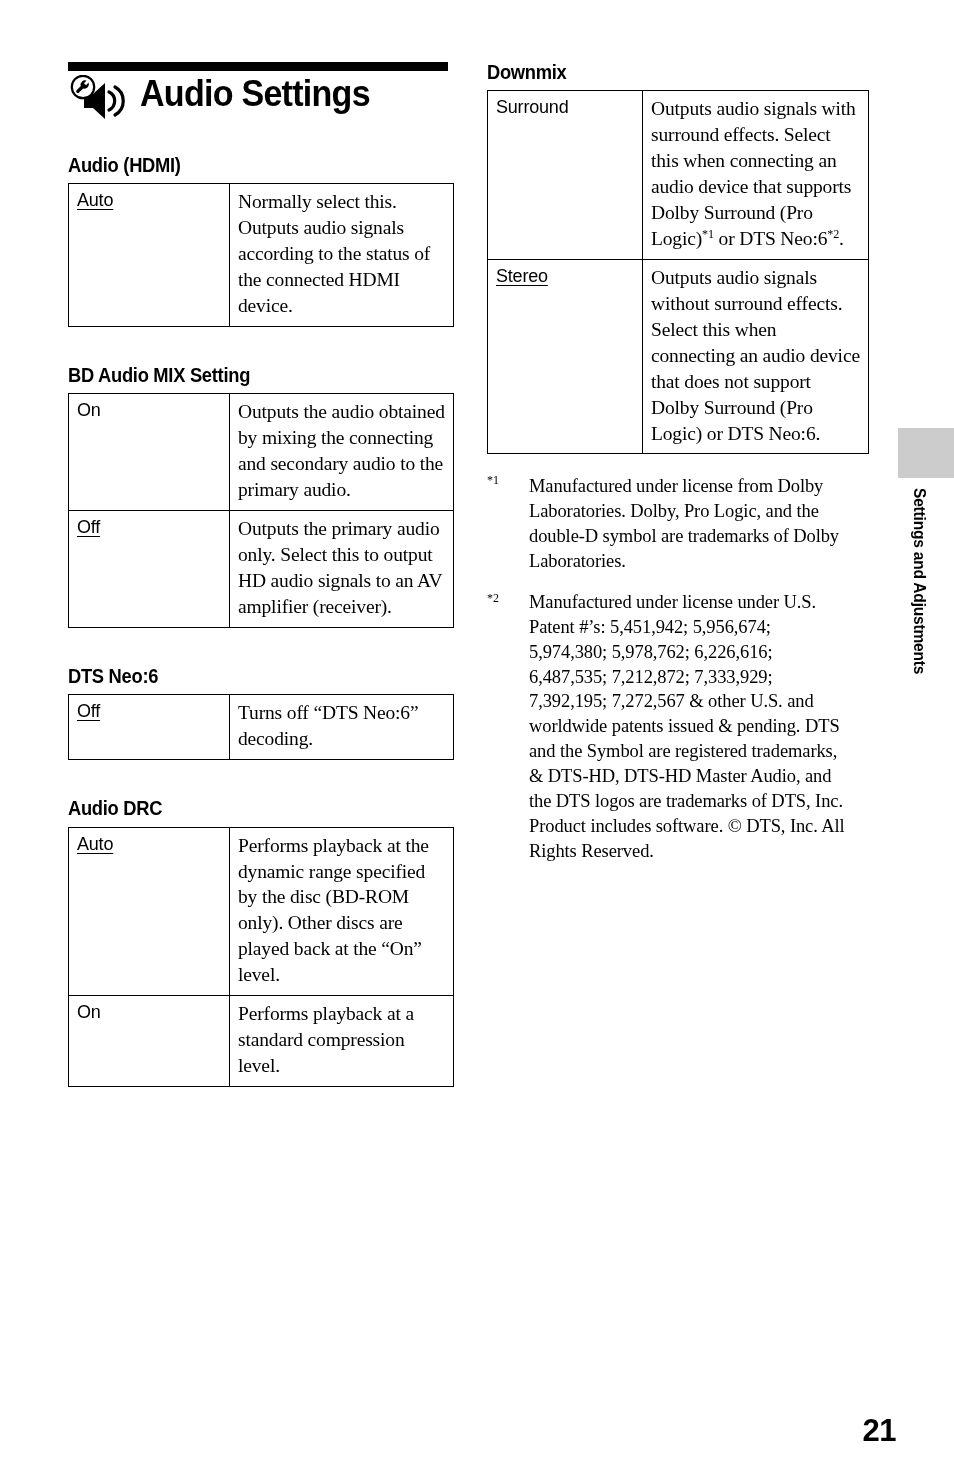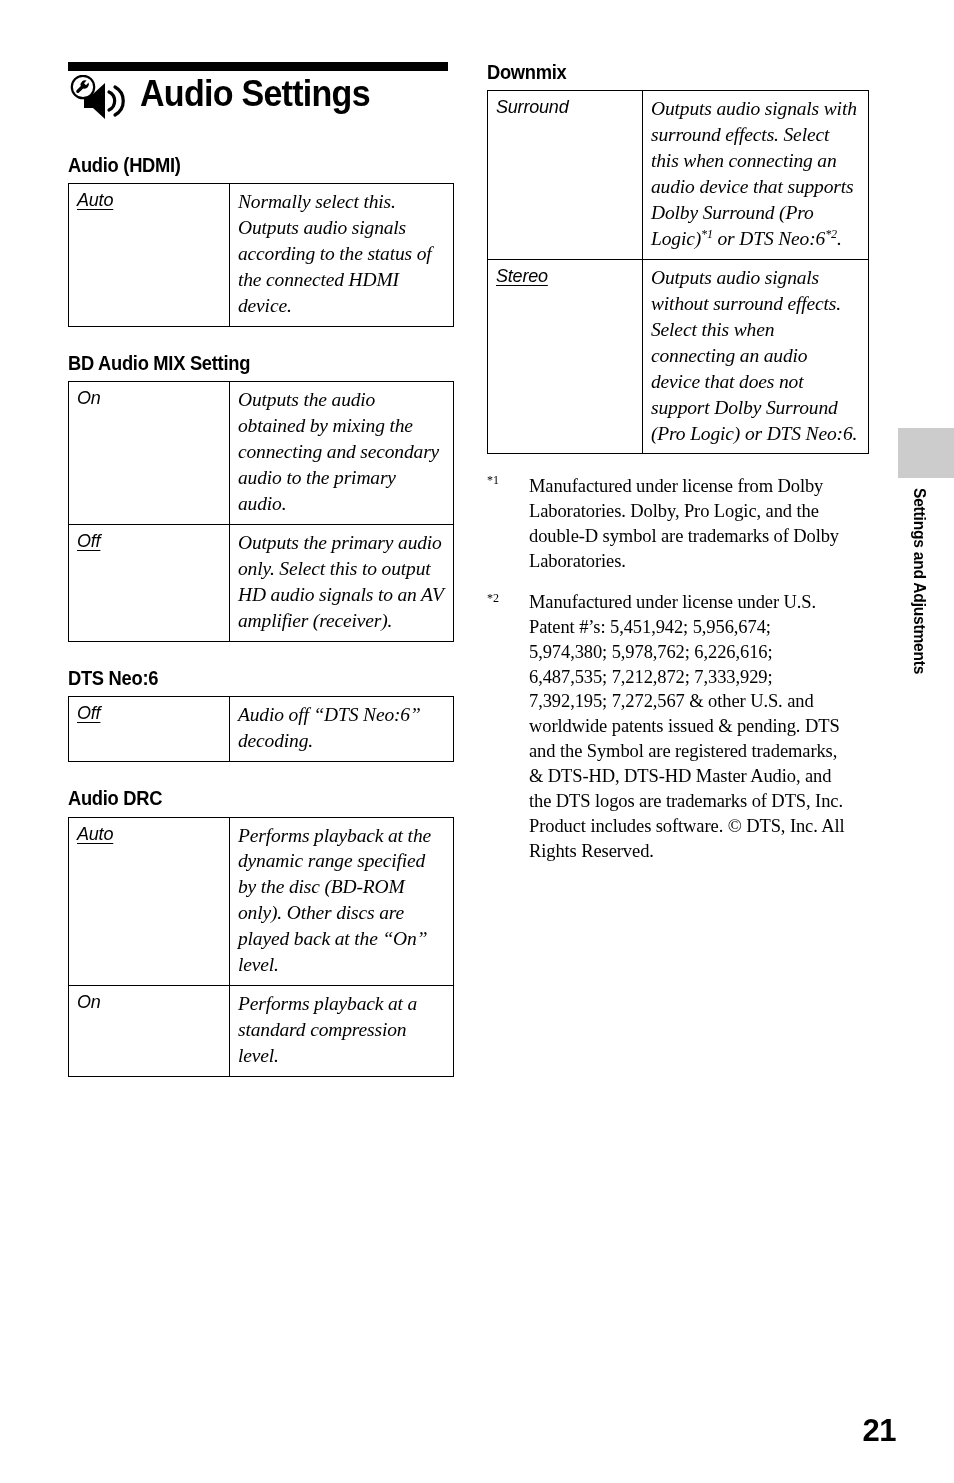--- a/index.html
+++ b/index.html
@@ -77,23 +77,22 @@
     transform: scaleX(0.94);
     transform-origin: left center;
   }
   .section-gap { height: 26px; }
 
   
   table.opts {
     border-collapse: collapse;
     width: 100%;
     border: 1.6px solid #000;
-    margin: 0 0 0 0;
+    margin: 0 0 12px 0;
     table-layout: fixed;
-    font-style: italic;
   }
   table.opts td {
     border: 1.1px solid #000;
     vertical-align: top;
     padding: 5px 8px 7px 8px;
   }
   table.opts td.key {
     width: 144px;
     font-family: "Liberation Sans", sans-serif;
     font-size: 18px;
@@ -230,21 +229,21 @@
       </tbody>
     </table>
 
     <div class="section-gap"></div>
 
     <h2 class="section">DTS Neo:6</h2>
     <table class="opts">
       <tbody>
         <tr>
           <td class="key"><span class="dflt">Off</span></td>
-          <td class="val">Audio off “DTS Neo:6” decoding.</td>
+          <td class="val">Turns off “DTS Neo:6” decoding.</td>
         </tr>
       </tbody>
     </table>
 
     <div class="section-gap"></div>
 
     <h2 class="section">Audio DRC</h2>
     <table class="opts">
       <tbody>
         <tr>

